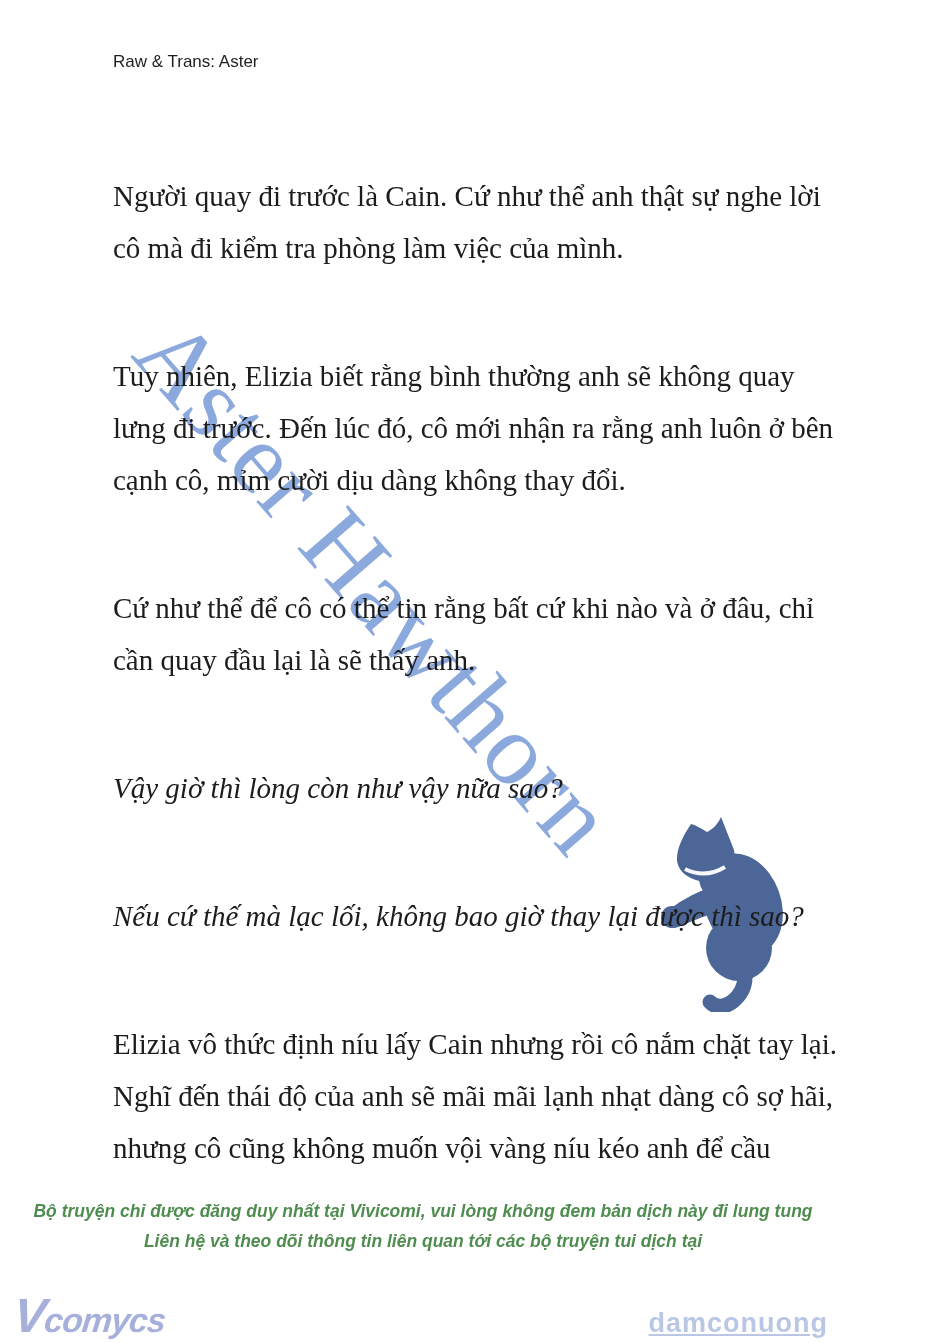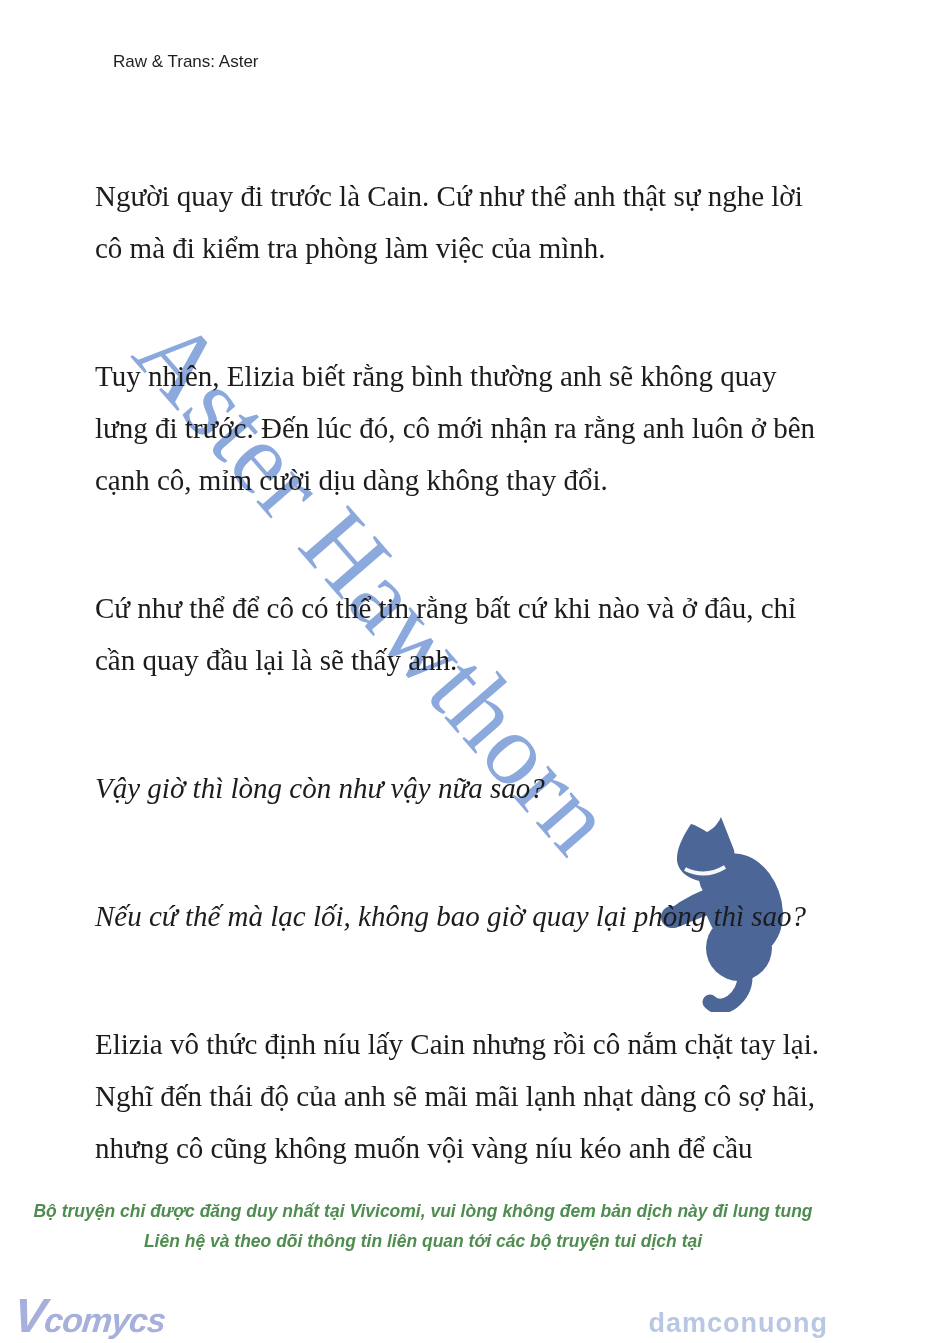--- a/index.html
+++ b/index.html
@@ -25,21 +25,21 @@
     font-family:"Liberation Serif", serif;
     font-size:102px;
     color:var(--watermark,#7d9fd8);
     opacity:.9;
     white-space:nowrap;
     z-index:1;
     letter-spacing:1px;
   }
   
   .textcol{
-    position:absolute;left:95px;top:170px;width:727px;
+    position:absolute;left:113px;top:170px;width:727px;
     z-index:2;
   }
   .textcol p{
     margin:0 0 76px 0;
     font-size:29px;line-height:52px;
     color:var(--text,#1c1c1c);
   }
   .textcol p.em{font-style:italic;}
   
   .cat{
@@ -70,37 +70,38 @@
   }
   .logo-left::first-letter{font-size:48px;}
   .logo-right{
     position:absolute;right:12px;top:1308px;
     font-family:"Liberation Sans", sans-serif;
     font-weight:bold;
     font-size:27px;letter-spacing:1px;
     color:var(--logoRight,#b9c7e4);
     text-shadow:0 0 3px rgba(255,255,255,.85);
     z-index:3;
+    text-decoration:underline;
   }
 </style>
 </head>
 <body>
 
 <div class="page">
 
   <div class="credit">Raw &amp; Trans: Aster</div>
 
   <div class="watermark">Aster Hawthorn</div>
 
   <div class="textcol">
     <p>Người quay đi trước là Cain. Cứ như thể anh thật sự nghe lời cô mà đi kiểm tra phòng làm việc của mình.</p>
     <p>Tuy nhiên, Elizia biết rằng bình thường anh sẽ không quay lưng đi trước. Đến lúc đó, cô mới nhận ra rằng anh luôn ở bên cạnh cô, mỉm cười dịu dàng không thay đổi.</p>
     <p>Cứ như thể để cô có thể tin rằng bất cứ khi nào và ở đâu, chỉ cần quay đầu lại là sẽ thấy anh.</p>
     <p class="em">Vậy giờ thì lòng còn như vậy nữa sao?</p>
-    <p class="em">Nếu cứ thế mà lạc lối, không bao giờ quay lại phòng thì sao?</p>
+    <p class="em">Nếu cứ thế mà lạc lối, không bao giờ thay lại được thì sao?</p>
     <p>Elizia vô thức định níu lấy Cain nhưng rồi cô nắm chặt tay lại. Nghĩ đến thái độ của anh sẽ mãi mãi lạnh nhạt dàng cô sợ hãi, nhưng cô cũng không muốn vội vàng níu kéo anh để cầu</p>
   </div>
 
   <div class="cat">
     <svg width="130" height="200" viewBox="0 0 130 200" xmlns="http://www.w3.org/2000/svg">
       <g fill="currentColor">
 
         <path d="M36,12 C29,23 23,33 22,45 C21,55 28,63 38,67 C50,72 64,71 72,63 C78,57 81,47 79,38 L66,5 C62,14 56,18 52,20 C46,16 40,13 36,12 Z"></path>
 
         <ellipse cx="88" cy="92" rx="38" ry="52" transform="rotate(-20 88 92)"></ellipse>

